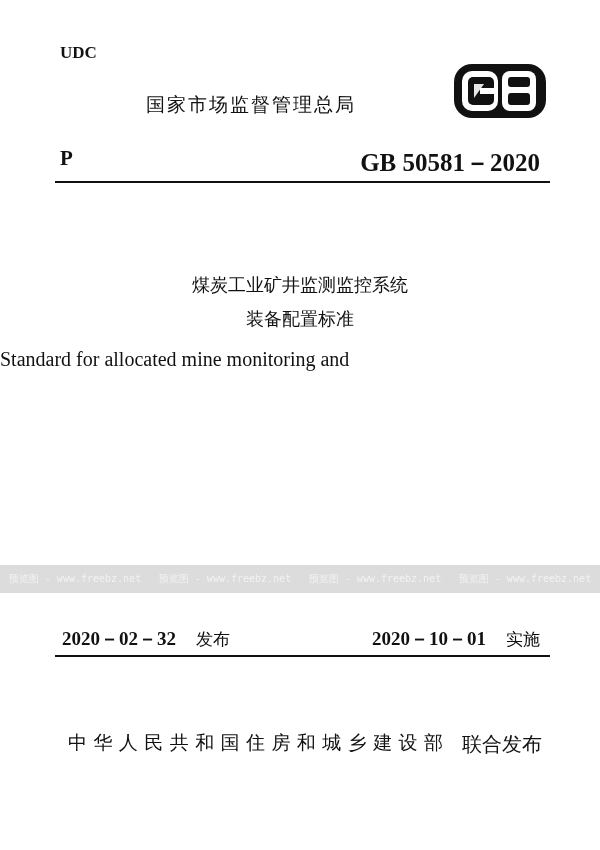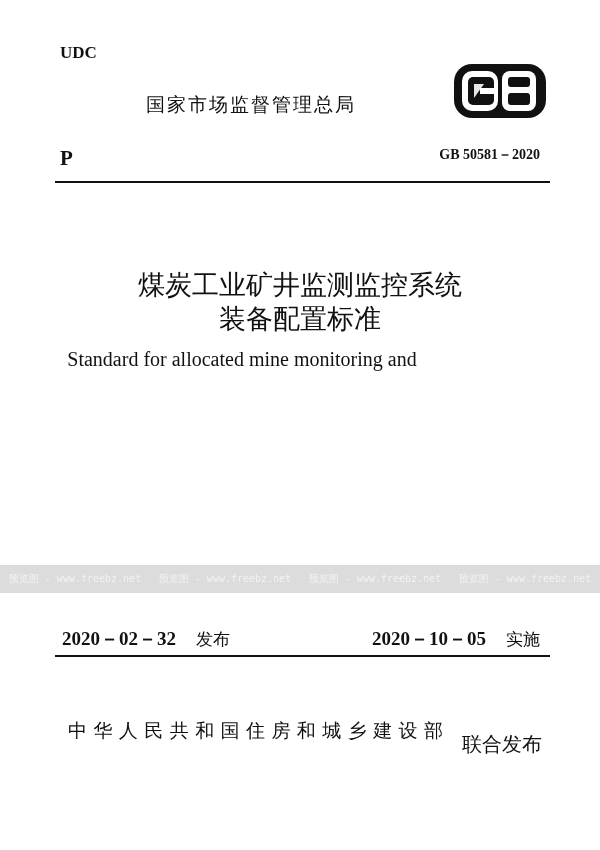--- a/index.html
+++ b/index.html
@@ -5,36 +5,36 @@
   html, body { margin:0; padding:0; }
   body {
     width:600px; height:850px; background:#ffffff; position:relative; overflow:hidden;
     font-family:"DejaVu Serif", serif; color:#111;
   }
   .abs { position:absolute; }
   .udc { left:60px; top:43px; font-family:"Liberation Serif", serif; font-weight:bold; font-size:17px; }
   .std-national { left:146px; top:92px; font-family:"DejaVu Sans", sans-serif; font-size:19px; letter-spacing:2px; }
   .gb-logo { left:452px; top:62px; width:96px; height:58px; }
   .p-code { left:60px; top:146px; font-family:"Liberation Serif", serif; font-weight:bold; font-size:21px; }
-  .std-number { right:60px; top:146px; font-family:"Liberation Serif", serif; font-weight:bold; font-size:14px; }
+  .std-number { right:60px; top:146px; font-family:"Liberation Serif", serif; font-weight:bold; font-size:25px; }
   .rule { left:55px; width:495px; height:2px; background:#111; }
   .rule1 { top:181px; }
   .rule2 { top:655px; }
-  .title-cn { left:0; width:600px; top:268px; text-align:center; font-family:"DejaVu Serif", serif; font-size:27px; line-height:34px; }
-  .title-en { left:0; width:484px; top:346px; text-align:center; font-family:"Liberation Serif", serif; font-size:20px; line-height:26px; }
+  .title-cn { left:0; width:600px; top:268px; text-align:center; font-family:"DejaVu Serif", serif; font-size:18px; line-height:34px; }
+  .title-en { left:0; width:484px; top:346px; font-family:"Liberation Serif", serif; font-size:20px; line-height:26px; }
   .watermark {
     left:0; top:565px; width:600px; height:28px; background:#dcdcdc;
     color:#f2f2f2; font-family:"DejaVu Sans Mono", monospace; font-size:10px; line-height:28px;
     white-space:nowrap; overflow:hidden; display:flex; justify-content:space-around;
   }
   .date-left { left:62px; top:626px; font-family:"Liberation Serif", serif; font-weight:bold; font-size:19px; }
   .date-right { right:60px; top:626px; font-family:"Liberation Serif", serif; font-weight:bold; font-size:19px; }
   .date-label { font-family:"DejaVu Sans", sans-serif; font-weight:normal; font-size:17px; margin-left:20px; }
   .issuers { left:68px; top:718px; font-family:"DejaVu Sans", sans-serif; font-size:19px; line-height:24px; }
-  .issuer-line { display:block; width:375px; text-align:justify; text-align-last:justify; }
+  .issuer-line { display:block; width:375px; text-align:justify; text-align-last:justify;margin-top:12px; }
   .joint { left:462px; top:731px; font-family:"DejaVu Sans", sans-serif; font-size:20px; }
 </style>
 </head>
 <body>
 
 <div class="abs udc">UDC</div>
 
 <div class="abs std-national">国家市场监督管理总局</div>
 
 <div class="abs gb-logo">
@@ -69,21 +69,21 @@
   <span>预览图 - www.freebz.net</span>
   <span>预览图 - www.freebz.net</span>
   <span>预览图 - www.freebz.net</span>
 </div>
 
 <div class="abs date-left">
   <span>2020－02－32</span><span class="date-label">发布</span>
 </div>
 
 <div class="abs date-right">
-  <span>2020－10－05</span><span class="date-label">实施</span>
+  <span>2020－10－01</span><span class="date-label">实施</span>
 </div>
 
 <div class="abs rule rule2"></div>
 
 <div class="abs issuers">
   <span class="issuer-line">中华人民共和国住房和城乡建设部</span>
 </div>
 
 <div class="abs joint">联合发布</div>
 

